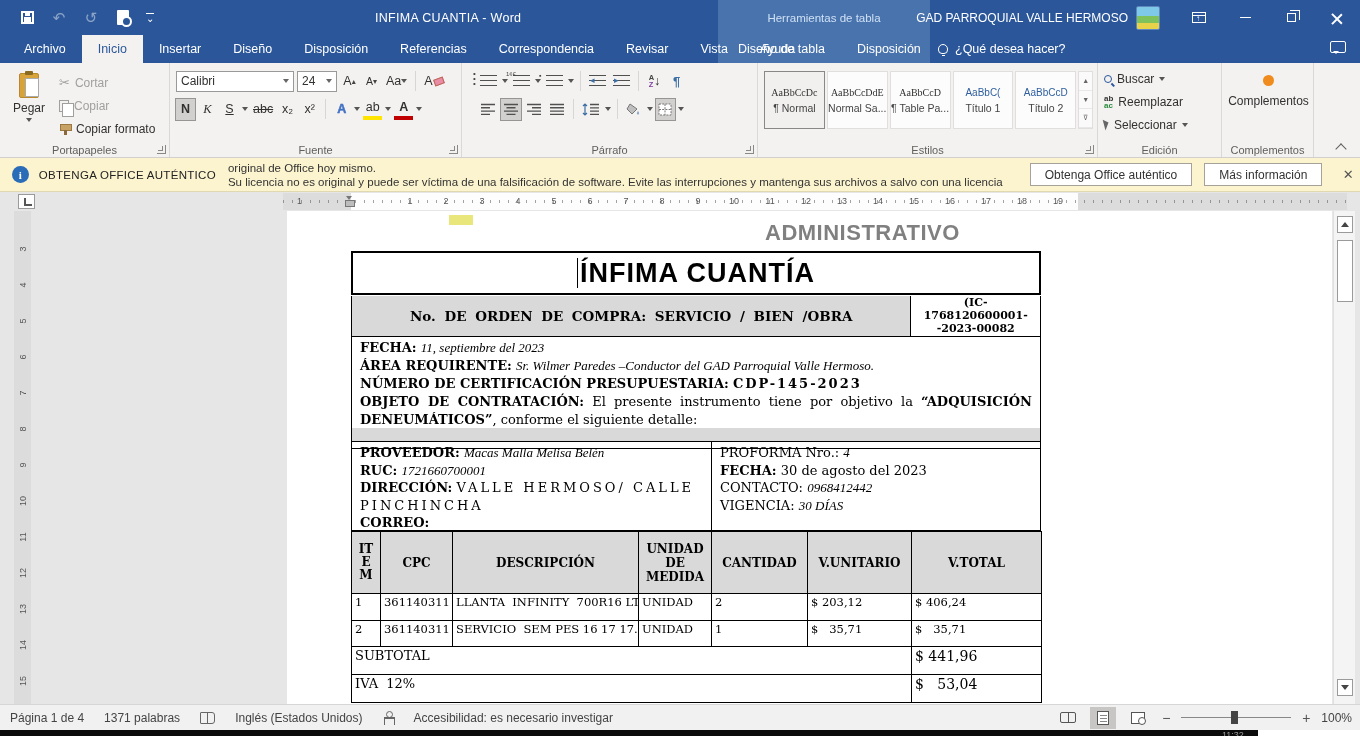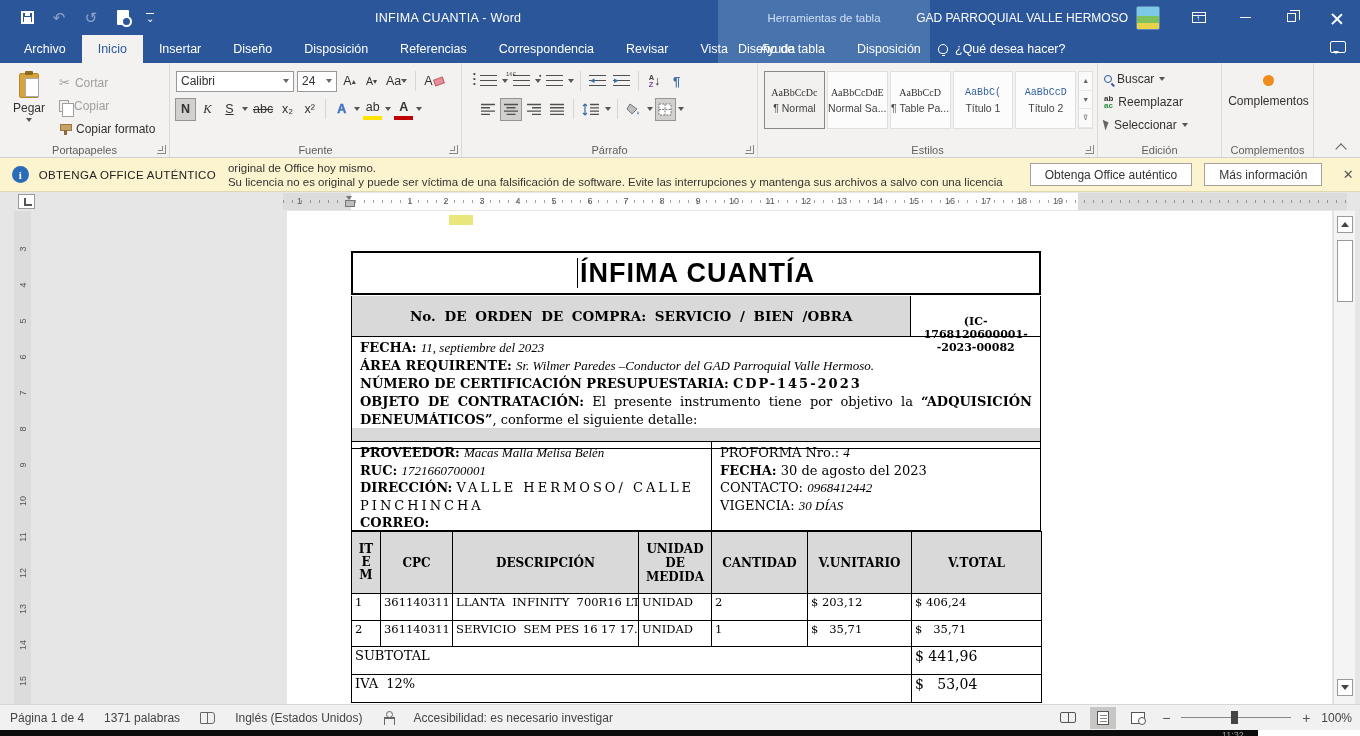--- a/index.html
+++ b/index.html
@@ -96,21 +96,21 @@
   .sortaz{display:flex;flex-direction:column;font-size:7.5px;line-height:7px;font-weight:bold;color:#444;}
   .sortaz em{font-style:normal;color:#7b3fa0;}
   .pilcrow{font-size:13px;color:#3a6ea5;font-weight:bold;}
   .alico{display:block;}
   .lnsp{position:relative;}
   
   .g-styles{width:340px;display:flex;gap:2px;padding-top:8px;}
   .stylecard{width:62px;height:58px;background:#fcfcfc;border:1px solid #e1dfdd;display:flex;flex-direction:column;align-items:center;justify-content:center;gap:4px;overflow:hidden;}
   .stylecard.sel{border:1px solid #8a8886;background:#f1f0ef;}
   .sprev{font-size:10px;white-space:nowrap;font-family:"Liberation Serif",serif;}
-  .sprev.blue{color:#2e5e9e;font-family:Liberation Mono, monospace;}
+  .sprev.blue{color:#2e5e9e;font-family:Liberation Sans, sans-serif;}
   .sname{font-size:10.5px;color:#444;white-space:nowrap;}
   .gallery-scroll{width:15px;height:58px;display:flex;flex-direction:column;border:1px solid #e1dfdd;background:#fafafa;}
   .gs{flex:1;display:flex;align-items:center;justify-content:center;font-size:7px;color:#666;border-bottom:1px solid #e8e8e8;}
   
   .g-edit{width:124px;display:flex;flex-direction:column;gap:2px;padding-top:5px;}
   .erow{display:flex;align-items:center;gap:5px;height:21px;white-space:nowrap;}
   .ic-find{width:8px;height:8px;border:1.5px solid #2b579a;border-radius:50%;position:relative;}
   .ic-find::after{content:"";position:absolute;right:-4px;bottom:-4px;width:4px;height:1.5px;background:#2b579a;transform:rotate(45deg);}
   .ic-repl{font-size:8px;line-height:7px;color:#333;display:flex;flex-direction:column;font-weight:bold;}
   .ic-repl i{font-style:normal;color:#2b8a3e;}
@@ -159,21 +159,21 @@
         font-family:"DejaVu Serif","Liberation Serif",serif;color:#000;}
   .hlmark{position:absolute;left:162px;top:4px;width:24px;height:10px;background:#e9e67c;}
   .cornerhdr{position:absolute;left:478px;top:9px;font-family:"Liberation Sans",sans-serif;font-size:22px;font-weight:bold;color:#808080;letter-spacing:.5px;}
   .titlebox{position:absolute;left:64px;top:40px;width:690px;height:44px;border:2px solid #000;
             display:flex;align-items:center;justify-content:center;}
   .titlebox .cursor{width:1px;height:30px;background:#000;margin-right:2px;}
   .titlebox span{font-family:"Liberation Sans",sans-serif;font-size:27px;font-weight:bold;letter-spacing:1px;}
   .orderrow{position:absolute;left:64px;top:85px;width:690px;height:41px;border:1px solid #000;border-top:none;display:flex;}
   .order-l{width:560px;background:var(--table-header-gray,#d9d9d9);display:flex;align-items:center;justify-content:center;
            font-weight:bold;font-size:13.5px;word-spacing:4px;}
-  .order-r{width:130px;border-left:1px solid #000;font-weight:bold;font-size:11px;line-height:13px;text-align:center;padding-top:19px;}
+  .order-r{width:130px;border-left:1px solid #000;font-weight:bold;font-size:11px;line-height:13px;text-align:center;padding-top:0;}
   .infoblock{position:absolute;left:64px;top:126px;width:690px;height:112px;border:1px solid #000;border-top:none;
              font-size:13px;line-height:18px;padding:2px 8px;}
   .infoblock .just{text-align:justify;}
   .spaced{letter-spacing:2px;}
   .grayband{position:absolute;left:64px;top:217px;width:690px;height:14px;background:var(--table-header-gray,#d9d9d9);border:1px solid #000;border-top:none;}
   .provrow{position:absolute;left:64px;top:231px;width:690px;height:89px;border:1px solid #000;border-top:none;display:flex;font-size:13px;line-height:17.5px;}
   .prov-l{width:360px;border-right:1px solid #000;padding:2px 8px;}
   .prov-r{flex:1;padding:2px 8px;}
   .caps-sp{letter-spacing:3px;}
   table.items{position:absolute;left:64px;top:320px;width:690px;border-collapse:collapse;table-layout:fixed;font-size:11.5px;}
@@ -568,20 +568,21 @@
           <span>11</span>
           <span>12</span>
           <span>13</span>
           <span>14</span>
           <span>15</span>
         </div>
     </div>
 
     <div class="page">
       <span class="hlmark"></span>
+      <div class="cornerhdr">ADMINISTRATIVO</div>
 
       <div class="titlebox">
         <span class="cursor"></span>
         <span>ÍNFIMA CUANTÍA</span>
       </div>
 
       <div class="orderrow">
         <div class="order-l">No. DE ORDEN DE COMPRA: SERVICIO / BIEN /OBRA</div>
         <div class="order-r">
           <div>(IC-</div>

